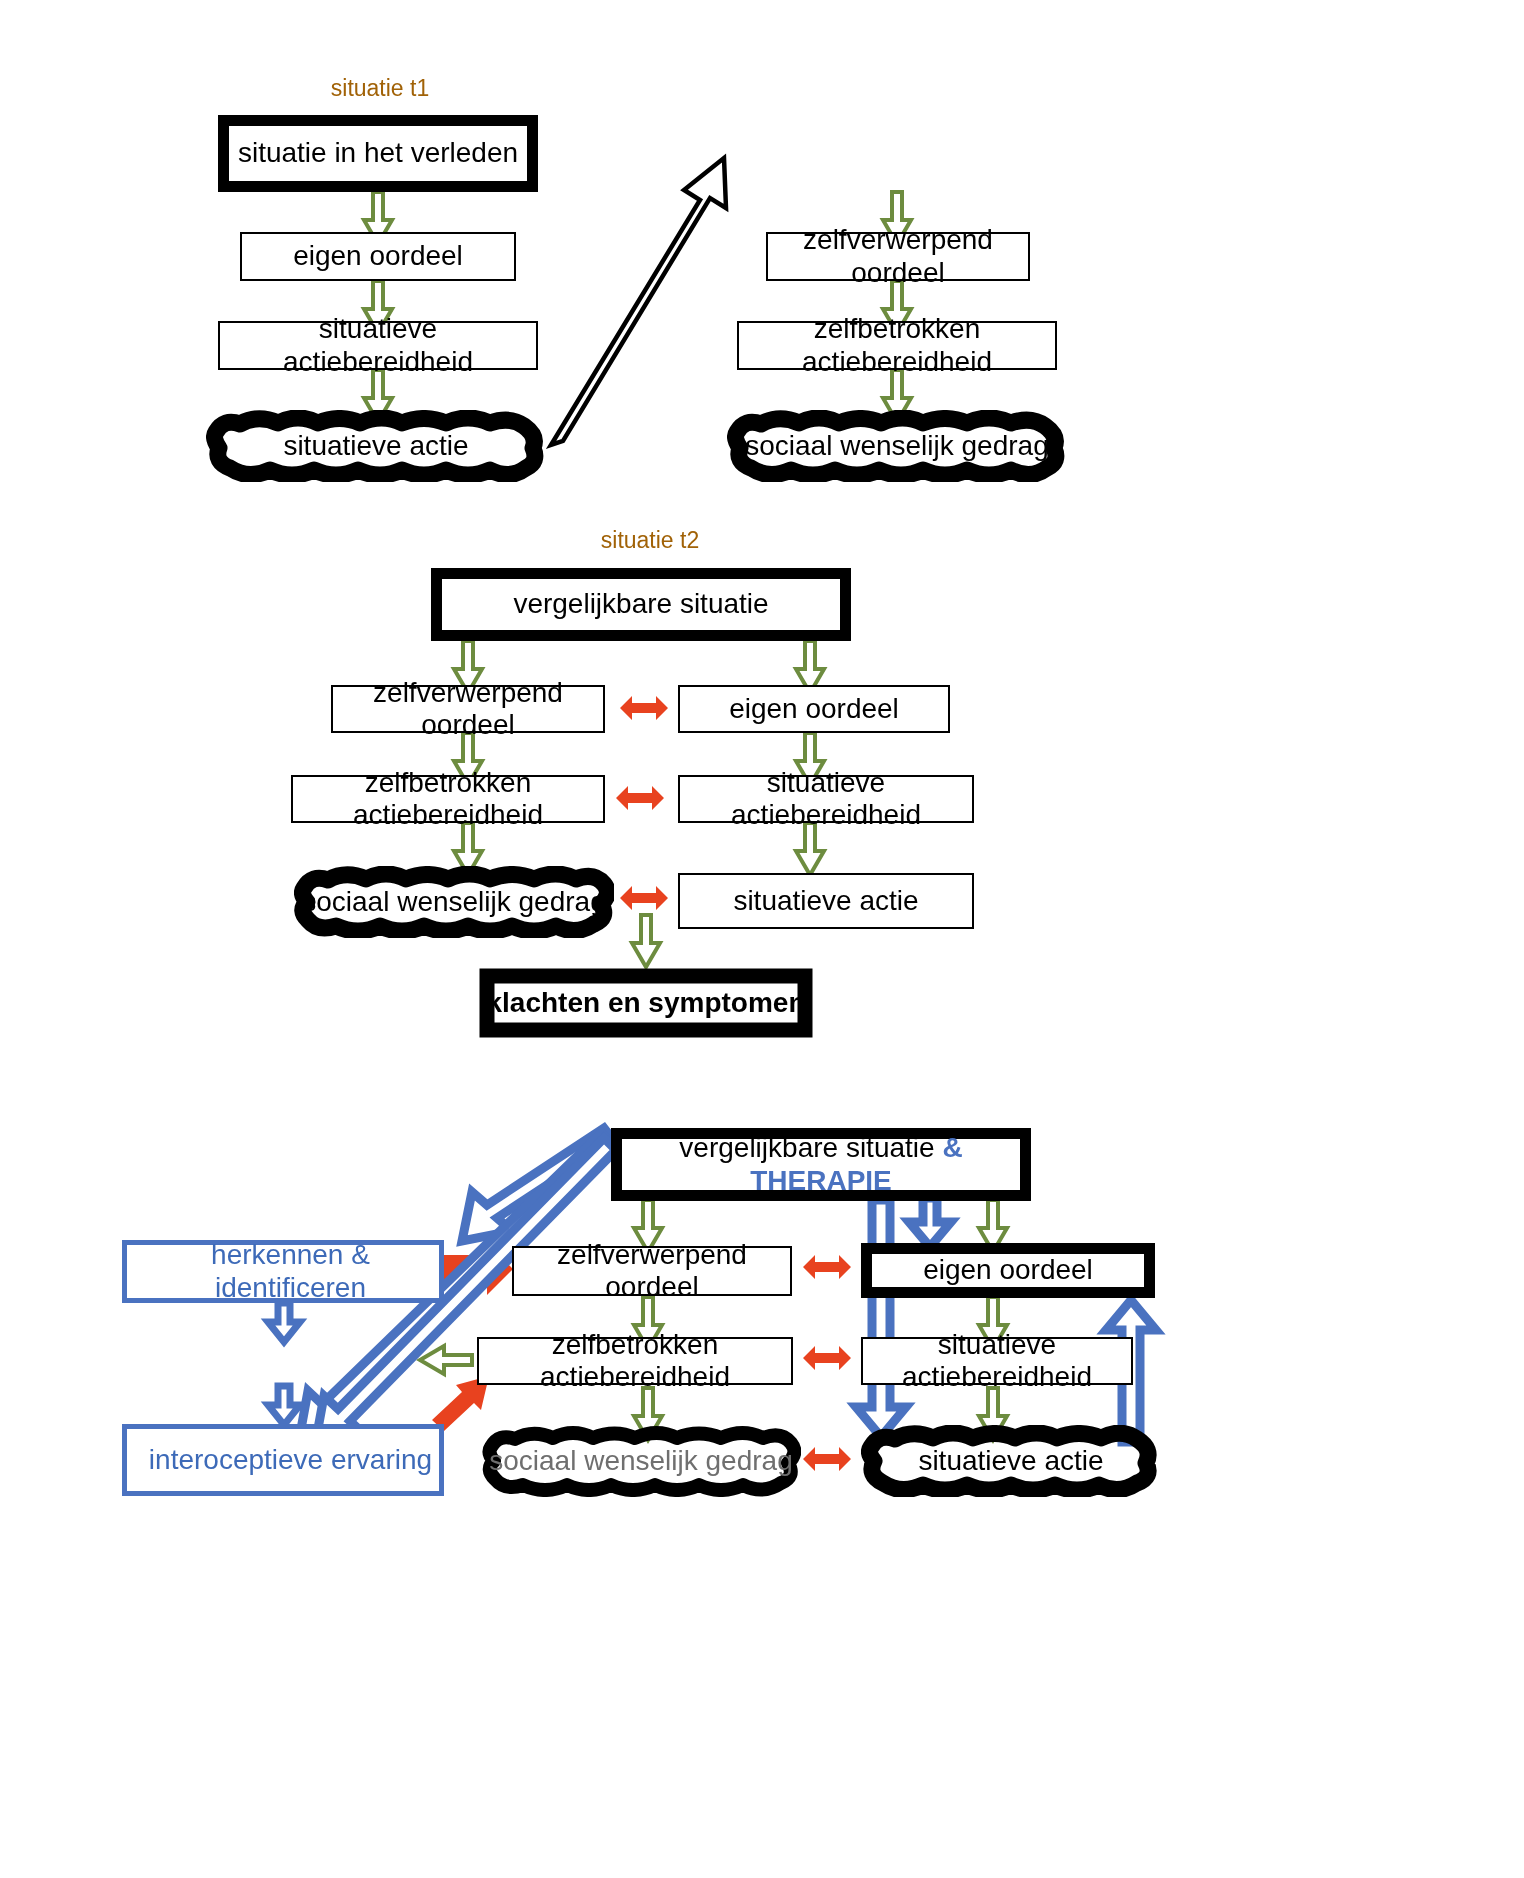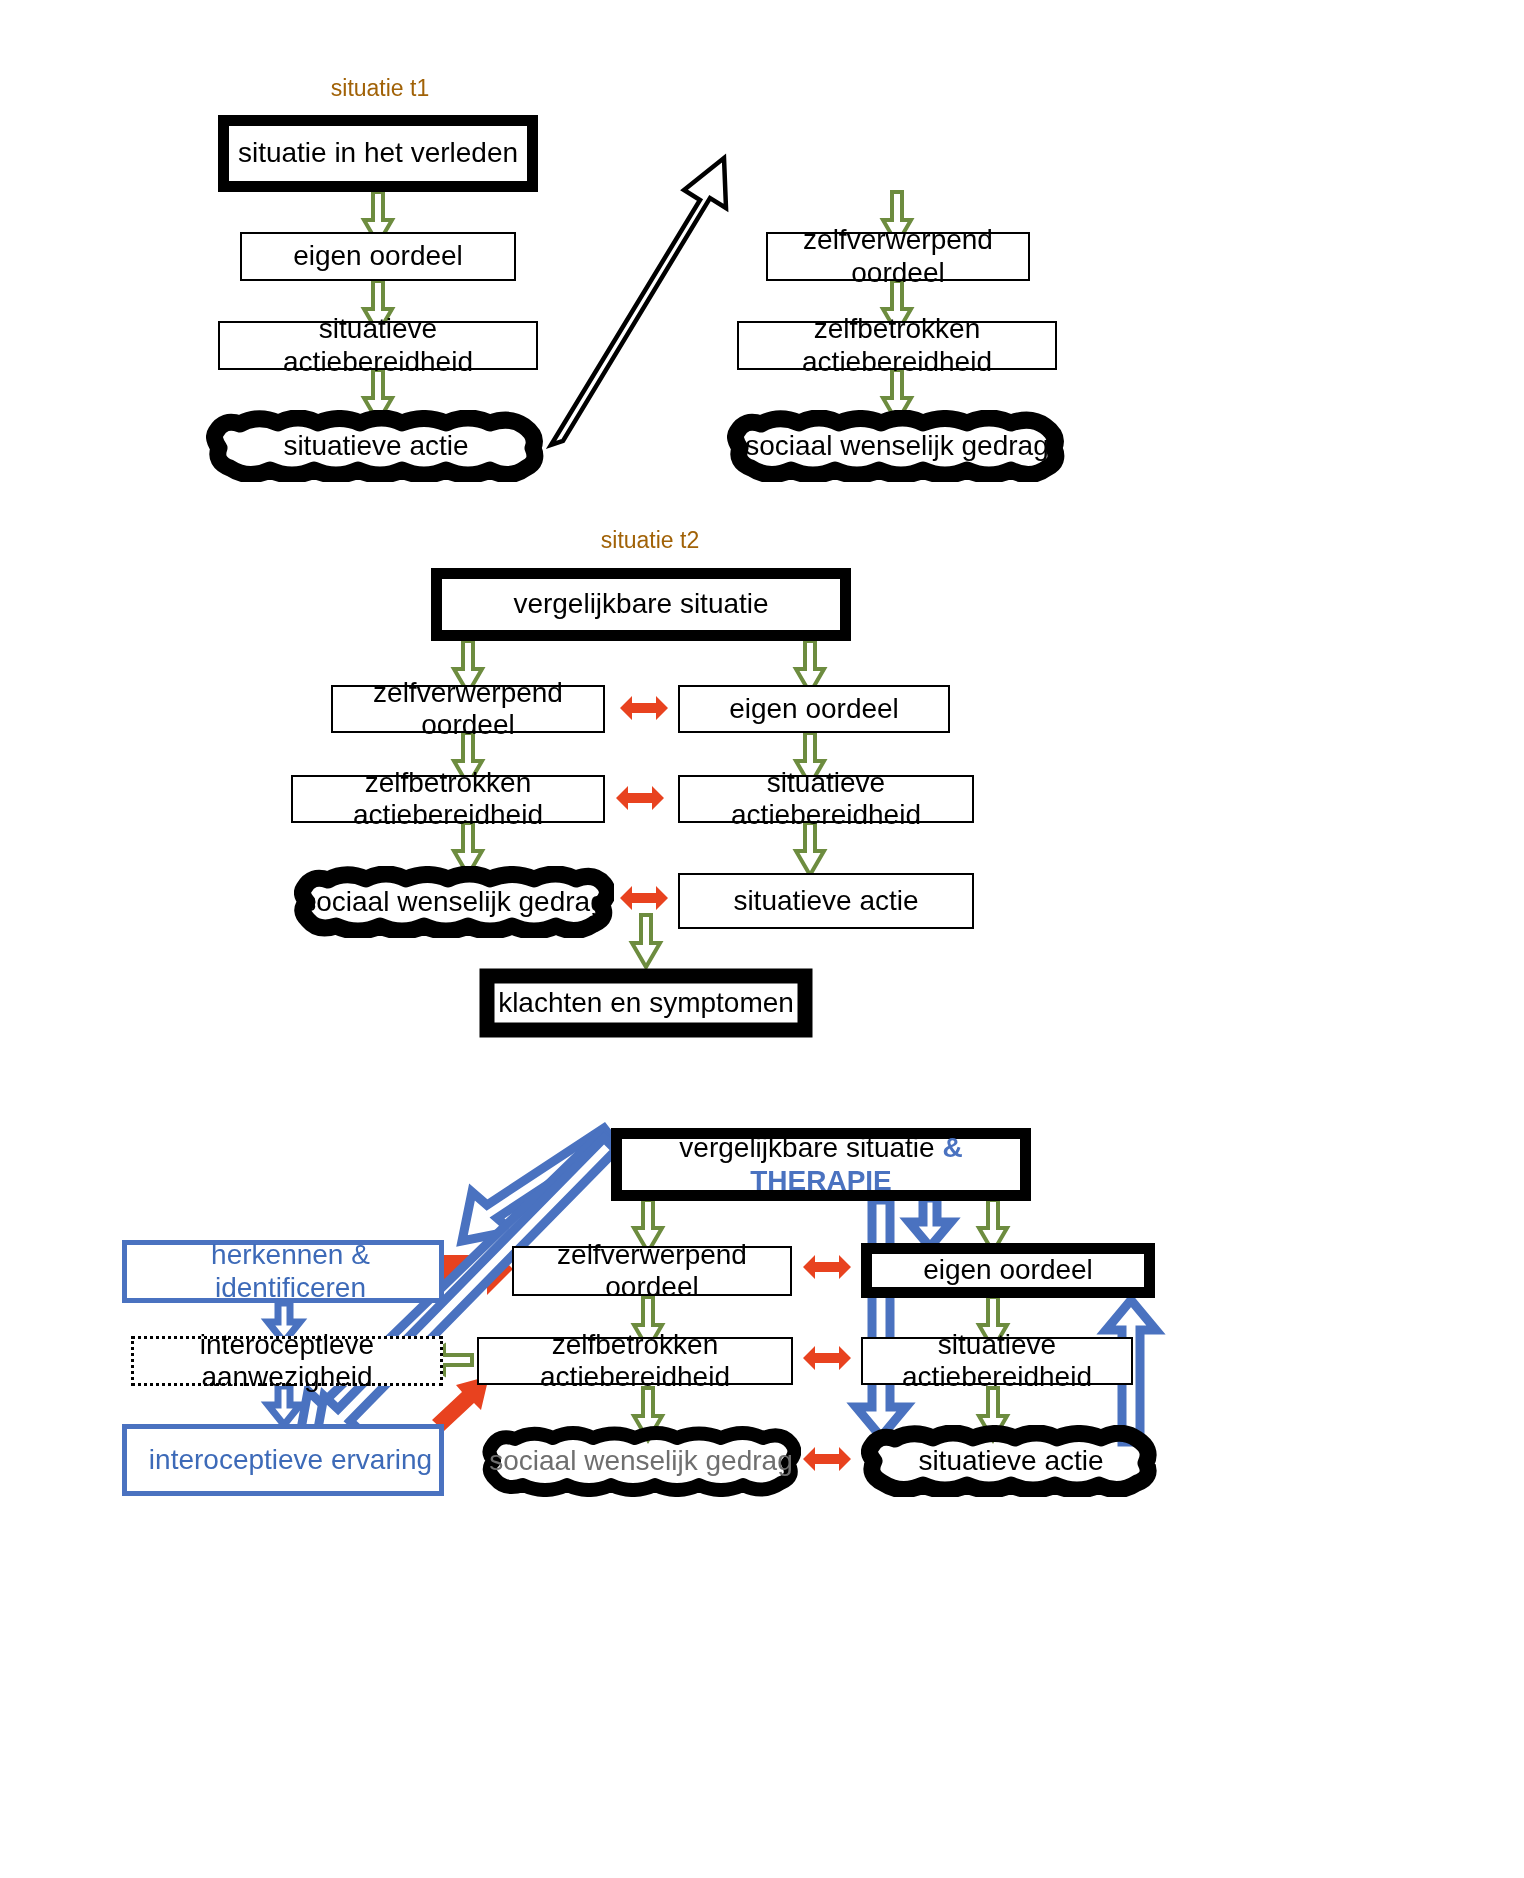--- a/index.html
+++ b/index.html
@@ -255,21 +255,21 @@
   <div class="node n-thin" style="left:678px; top:685px; width:272px; height:48px;">
     <span class="lbl">eigen oordeel</span>
   </div>
   <div class="node n-thin" style="left:678px; top:775px; width:296px; height:48px;">
     <span class="lbl">situatieve actiebereidheid</span>
   </div>
   <div class="node n-thin" style="left:678px; top:873px; width:296px; height:56px;">
     <span class="lbl">situatieve actie</span>
   </div>
 
-  <div class="node n-sketch" style="left:478px; top:967px; width:336px; height:72px;">
+  <div class="node n-sketch" style="left:478px; top:967px; width:336px; height:72px;font-weight:bold;">
     <svg class="wavy-svg" viewBox="0 0 336 72" preserveAspectRatio="none">
       <rect x="9" y="9" width="318" height="54" fill="none" stroke="#000" stroke-width="15"></rect>
       <rect x="9" y="9" width="318" height="54" fill="none" stroke="#000" stroke-width="9" stroke-dasharray="5 3" transform="translate(1.5,1.5)"></rect>
       <rect x="9" y="9" width="318" height="54" fill="none" stroke="#000" stroke-width="6" stroke-dasharray="3 5" transform="translate(-1.5,-1)"></rect>
     </svg>
     <span class="lbl">klachten en symptomen</span>
   </div>
 
   <div class="node n-thick" style="left:611px; top:1128px; width:420px; height:73px;">
     <span class="lbl">
@@ -299,20 +299,17 @@
   <div class="node n-wavy" style="left:861px; top:1425px; width:300px; height:72px;">
     <svg class="wavy-svg" viewBox="0 0 300 72" preserveAspectRatio="none">
       <path d="M10,22 Q18,8 34,14 Q52,4 72,13 Q92,3 112,13 Q134,4 154,13 Q176,3 196,13 Q218,4 240,13 Q260,3 276,14 Q292,24 285,38 Q292,52 276,58 Q258,70 238,60 Q216,70 194,60 Q172,70 150,60 Q128,70 106,60 Q84,70 62,60 Q40,70 22,58 Q6,50 13,36 Q6,28 10,22 Z" fill="none" stroke="#000" stroke-width="17" stroke-linejoin="round"></path>
     </svg>
     <span class="lbl">situatieve actie</span>
   </div>
 
   <div class="node n-blue" style="left:122px; top:1240px; width:322px; height:63px;">
     <span class="lbl">herkennen &amp; identificeren</span>
   </div>
-  <div class="node n-dotted" style="left:131px; top:1336px; width:312px; height:50px;">
-    <span class="lbl">interoceptieve aanwezigheid</span>
-  </div>
   <div class="node n-blue" style="left:122px; top:1424px; width:322px; height:72px;">
     <span class="lbl">interoceptieve ervaring</span>
   </div>
 
 </div>
 
 </body></html>

